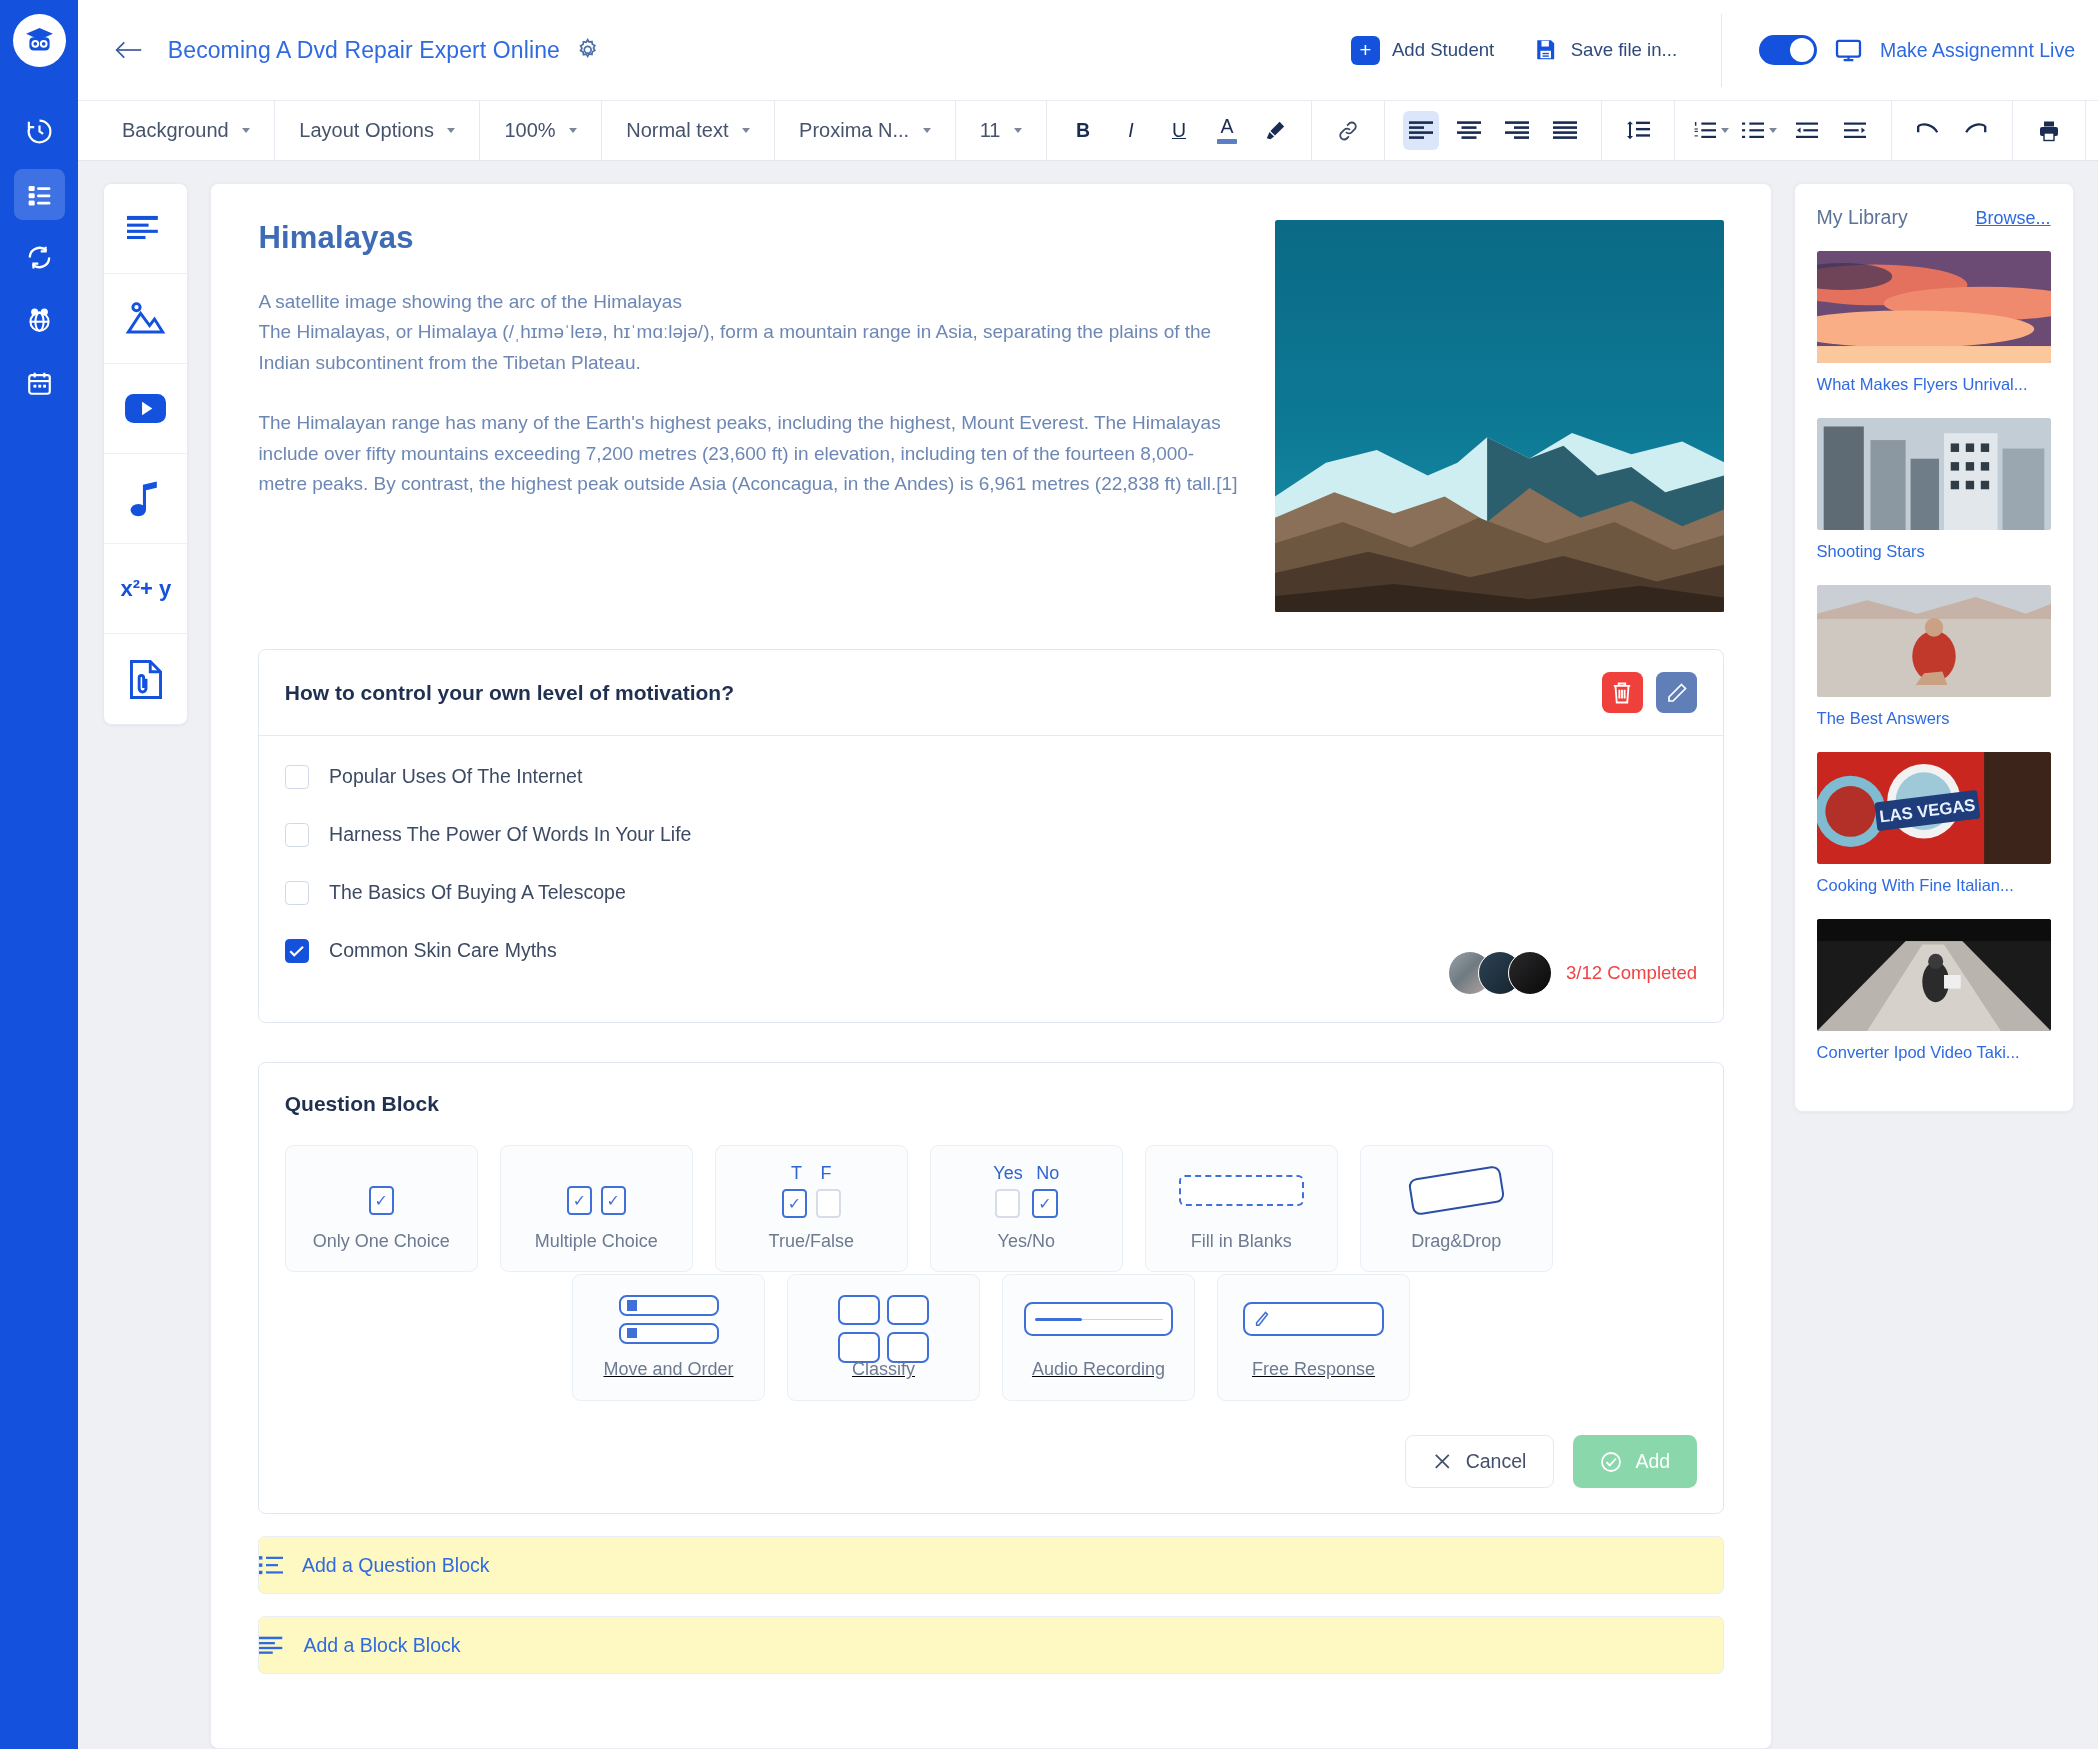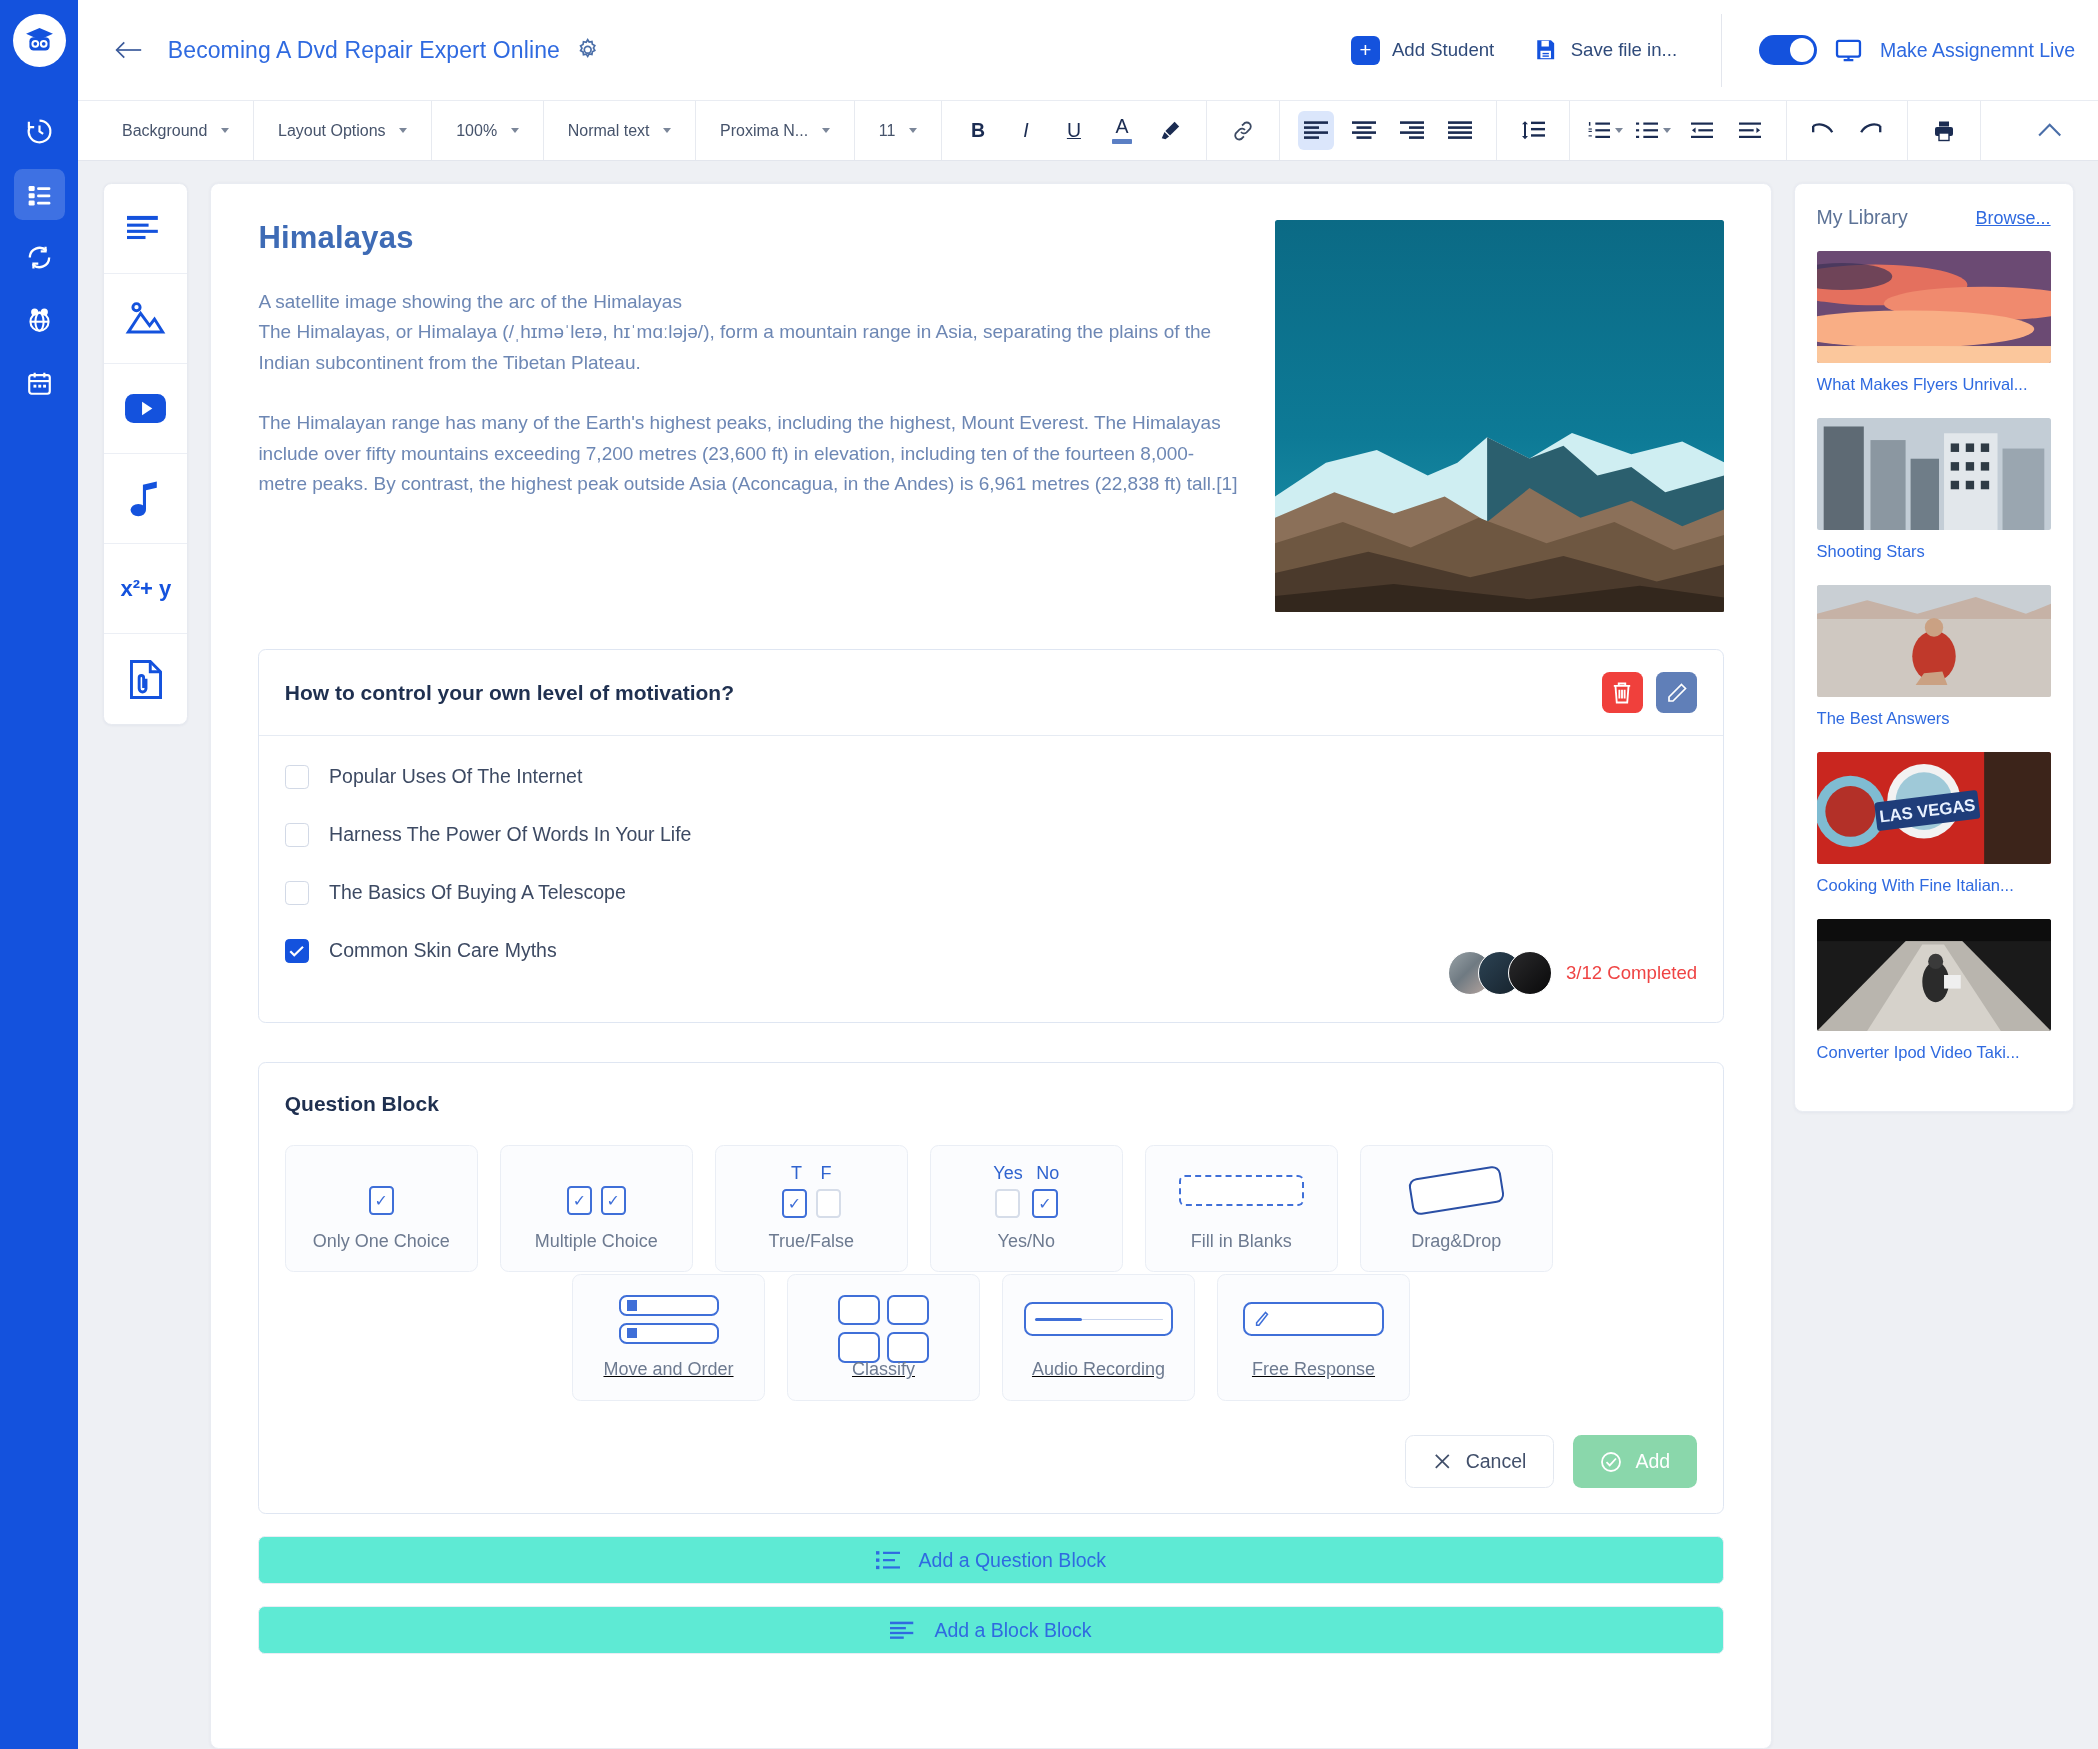--- a/index.html
+++ b/index.html
@@ -59,21 +59,21 @@
   }
   .live-label { font-size:19.5px; color:#2f6ae0; }
 
   
   .toolbar {
     height: 61px; background:#fff; border-top:0.8px solid #e9ecf2; border-bottom:0.8px solid #e3e6ed;
     display:flex; align-items:stretch; flex:0 0 61px; padding-left: 32px;
   }
   .tb-group { display:flex; align-items:center; border-right:0.8px solid #e7eaf0; padding: 0 12px; }
   .tb-group:first-child { padding-left:0; }
-  .tb-select { display:flex; align-items:center; gap:13.6px; padding: 0 12px; font-size:16px; color:#46536b; white-space:nowrap;}
+  .tb-select { display:flex; align-items:center; gap:13.6px; padding: 0 12px; font-size:20px; color:#46536b; white-space:nowrap;}
   .caret { width:0;height:0;border-left:4.2px solid transparent;border-right:4.2px solid transparent;border-top:5.1px solid #7b8699;}
   .tb-btn {
     min-width:36px; height:39px; display:flex; align-items:center; justify-content:center;
     margin: 0 6px; border-radius:6px; color:#1b2c52; font-size:19.5px;
   }
   .tb-btn.sel { background:#dbe6fb; }
   .tb-end { margin-left:auto; display:flex; align-items:center; padding-right:25.4px; }
 
   
   .body { flex:1; display:flex; min-height:0; padding: 22px 25.4px 0 25.4px; gap: 0; }
@@ -166,22 +166,22 @@
   .qblock-foot { display:flex; justify-content:flex-end; gap:18.6px; margin-top: 34px; }
   .btn {
     height:53px; border-radius:8.5px; display:flex; align-items:center; gap:13.6px;
     padding: 0 27px; font-size:19.5px;
   }
   .btn.cancel { background:#fff; border:0.8px solid #e3e8f0; color:#42506b; }
   .btn.add { background:#8ad7ab; color:#ffffff; }
 
   
   .addrow {
-    margin-top: 22px; height: 48px; background:#5eead4; border:0.8px solid #e9edf4; border-radius:6.8px;
-    display:flex; align-items:center; justify-content:center; gap:18.6px;
+    margin-top: 22px; height: 58px; background:#fef9c3; border:0.8px solid #e9edf4; border-radius:6.8px;
+    display:flex; align-items:center; gap:18.6px;
     font-size:19.5px; color:#2f6ae0;
   }
 
   
   .library {
     width: 280px; flex:0 0 280px; margin-left: 22px; background:#fff;
     border:0.8px solid #e9ecf2; border-radius:8.5px; align-self:flex-start;
     padding: 22px 22px 25.4px 22px; box-shadow: 0 0.8px 3.4px rgba(20,40,90,.05);
   }
   .lib-head { display:flex; align-items:baseline; margin-bottom: 22px; }

